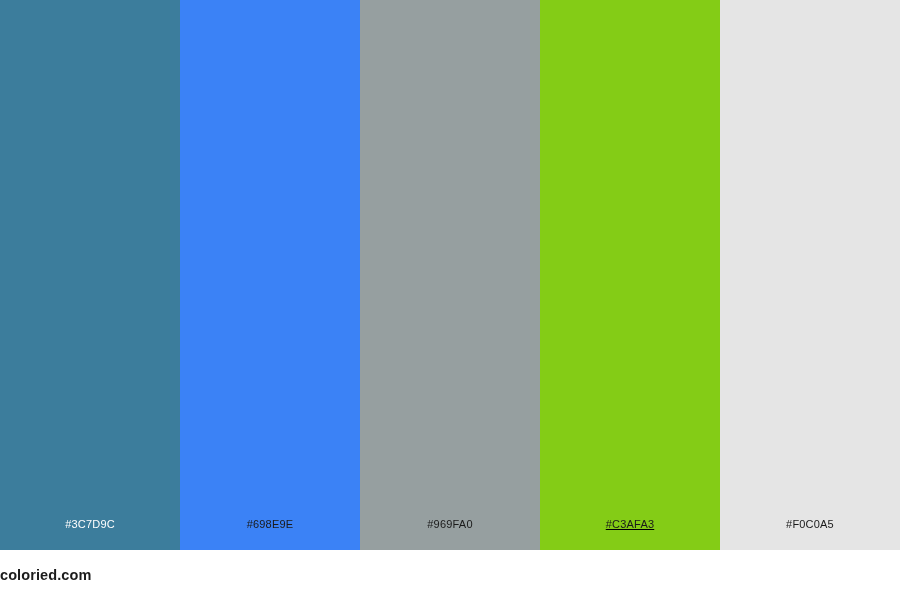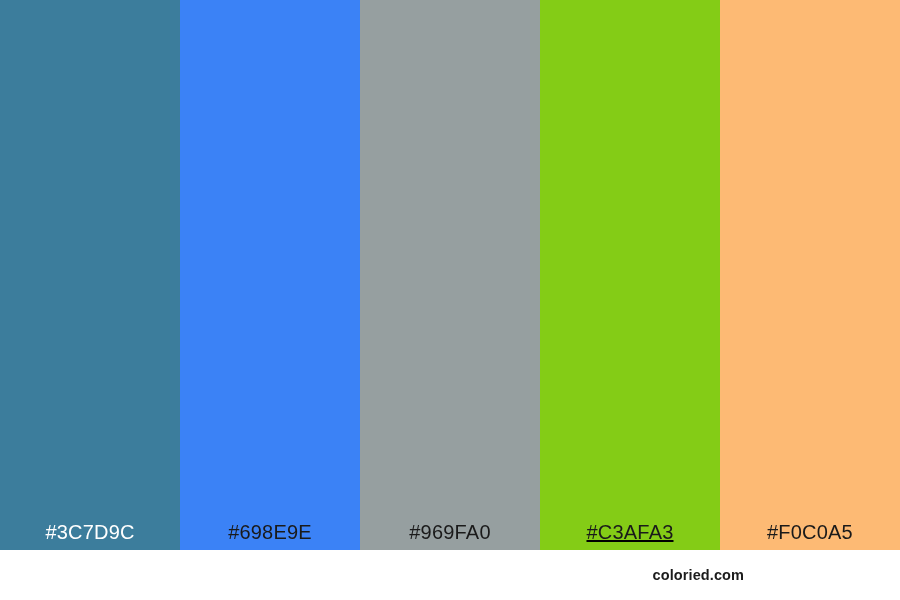--- a/index.html
+++ b/index.html
@@ -39,44 +39,44 @@
     display: flex;
     align-items: flex-end;
     justify-content: center;
     box-sizing: border-box;
   }
 
   .swatch-label {
     display: block;
     width: 100%;
     text-align: center;
-    font-size: 20px;
+    font-size: 11px;
     line-height: 1;
     letter-spacing: 0.2px;
     font-family: "Liberation Sans", "DejaVu Sans", sans-serif;
-    padding-bottom: 8px;
+    padding-bottom: 20px;
     -webkit-font-smoothing: antialiased;
   }
 
   .swatch-label.dark-text {
     color: #1a1a1a;
   }
 
   .swatch-label.light-text {
     color: #ffffff;
   }
 
   #footer-bar {
     width: 744px;
     height: 50px;
     flex: 0 0 50px;
     background: #ffffff;
     display: flex;
     align-items: center;
-    justify-content: flex-end;
+    justify-content: flex-start;
   }
 
   #footer-credit {
     font-size: 14.5px;
     font-weight: bold;
     color: #1c1c1c;
     letter-spacing: 0.1px;
     font-family: "Liberation Sans", "DejaVu Sans", sans-serif;
     line-height: 1;
   }
@@ -97,21 +97,21 @@
     </div>
 
     <div class="swatch" style="background-color: rgb(150, 159, 160); justify-content: flex-end;">
       <span class="swatch-label dark-text">#969FA0</span>
     </div>
 
     <div class="swatch" style="background-color: #84cc16; text-decoration: underline;">
       <span class="swatch-label dark-text">#C3AFA3</span>
     </div>
 
-    <div class="swatch" style="background-color: #fdba74; justify-content: flex-end;">
+    <div class="swatch" style="background-color: #e5e5e5; justify-content: flex-end;">
       <span class="swatch-label dark-text">#F0C0A5</span>
     </div>
 
   </div>
 
   <div id="footer-bar">
     <span id="footer-credit">coloried.com</span>
   </div>
 
 </div>

